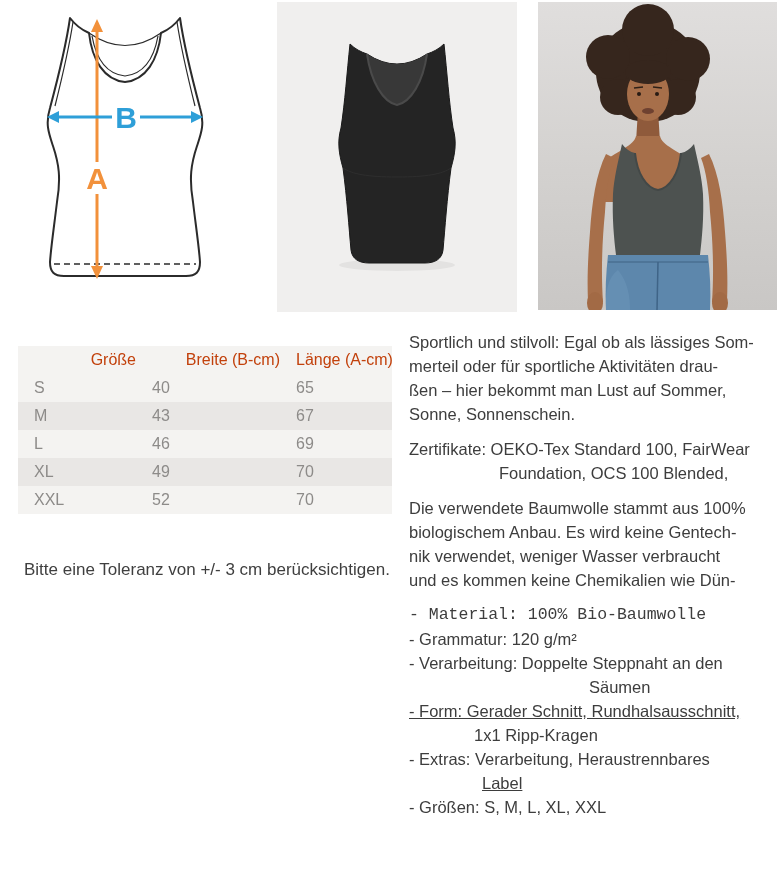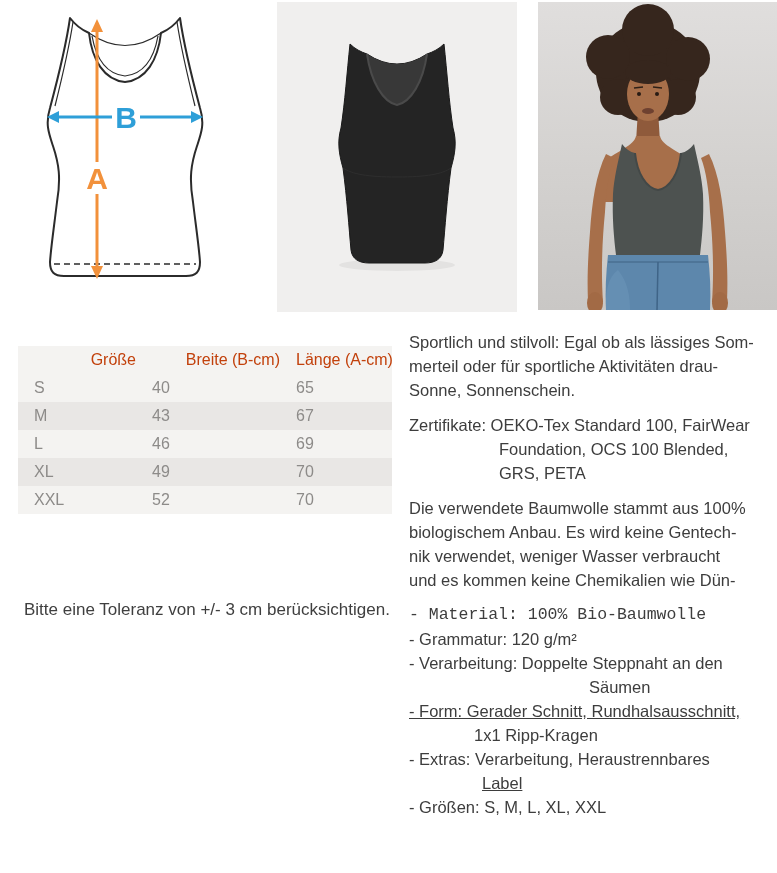--- a/index.html
+++ b/index.html
@@ -25,21 +25,21 @@
     overflow:hidden;white-space:nowrap;
   }
   .size-table col.c1{width:118px}
   .size-table col.c2{width:144px}
   .size-table col.c3{width:112px}
   .size-table thead th{background:#f4f3f1;color:#c2410c;text-align:right;}
   .size-table tr.row-dark td{background:#e9e7e5;}
   .size-table tr.row-light td{background:#f4f3f1;}
 
   .tolerance{
-    position:absolute;left:24px;top:600px;width:380px;
+    position:absolute;left:24px;top:560px;width:380px;
     font-size:17px;color:#3f3f3f;white-space:pre;
   }
 
   
   .description{
     position:absolute;left:409px;top:330px;width:368px;
     font-size:16.5px;line-height:24px;color:#3d3d3d;
   }
   .description .para{margin:0 0 11px 0;}
   .description .line{white-space:pre;}
@@ -210,26 +210,26 @@
         </tr>
       </tbody>
   </table>
 
   <div class="tolerance">Bitte eine Toleranz von +/- 3 cm berücksichtigen.</div>
 
   <div class="description">
       <div class="para">
         <div class="line" style="padding-left: 0px;">Sportlich und stilvoll: Egal ob als lässiges Som-</div>
         <div class="line" style="padding-left: 0px;">merteil oder für sportliche Aktivitäten drau-</div>
+        <div class="line" style="padding-left: 0px;">ßen – hier bekommt man Lust auf Sommer,</div>
         <div class="line" style="padding-left: 0px;">Sonne, Sonnenschein.</div>
       </div>
       <div class="para">
         <div class="line" style="padding-left: 0px;">Zertifikate: OEKO-Tex Standard 100, FairWear</div>
         <div class="line" style="padding-left: 90px;">Foundation, OCS 100 Blended,</div>
-        <div class="line" style="padding-left: 90px;">GRS, PETA</div>
       </div>
       <div class="para">
         <div class="line" style="padding-left: 0px;">Die verwendete Baumwolle stammt aus 100%</div>
         <div class="line" style="padding-left: 0px;">biologischem Anbau. Es wird keine Gentech-</div>
         <div class="line" style="padding-left: 0px;">nik verwendet, weniger Wasser verbraucht</div>
         <div class="line" style="padding-left: 0px;">und es kommen keine Chemikalien wie Dün-</div>
       </div>
       <div class="para">
         <div class="line" style="padding-left: 0px; font-family: Liberation Mono, monospace;">- Material: 100% Bio-Baumwolle</div>
         <div class="line" style="padding-left: 0px;">- Grammatur: 120 g/m²</div>

